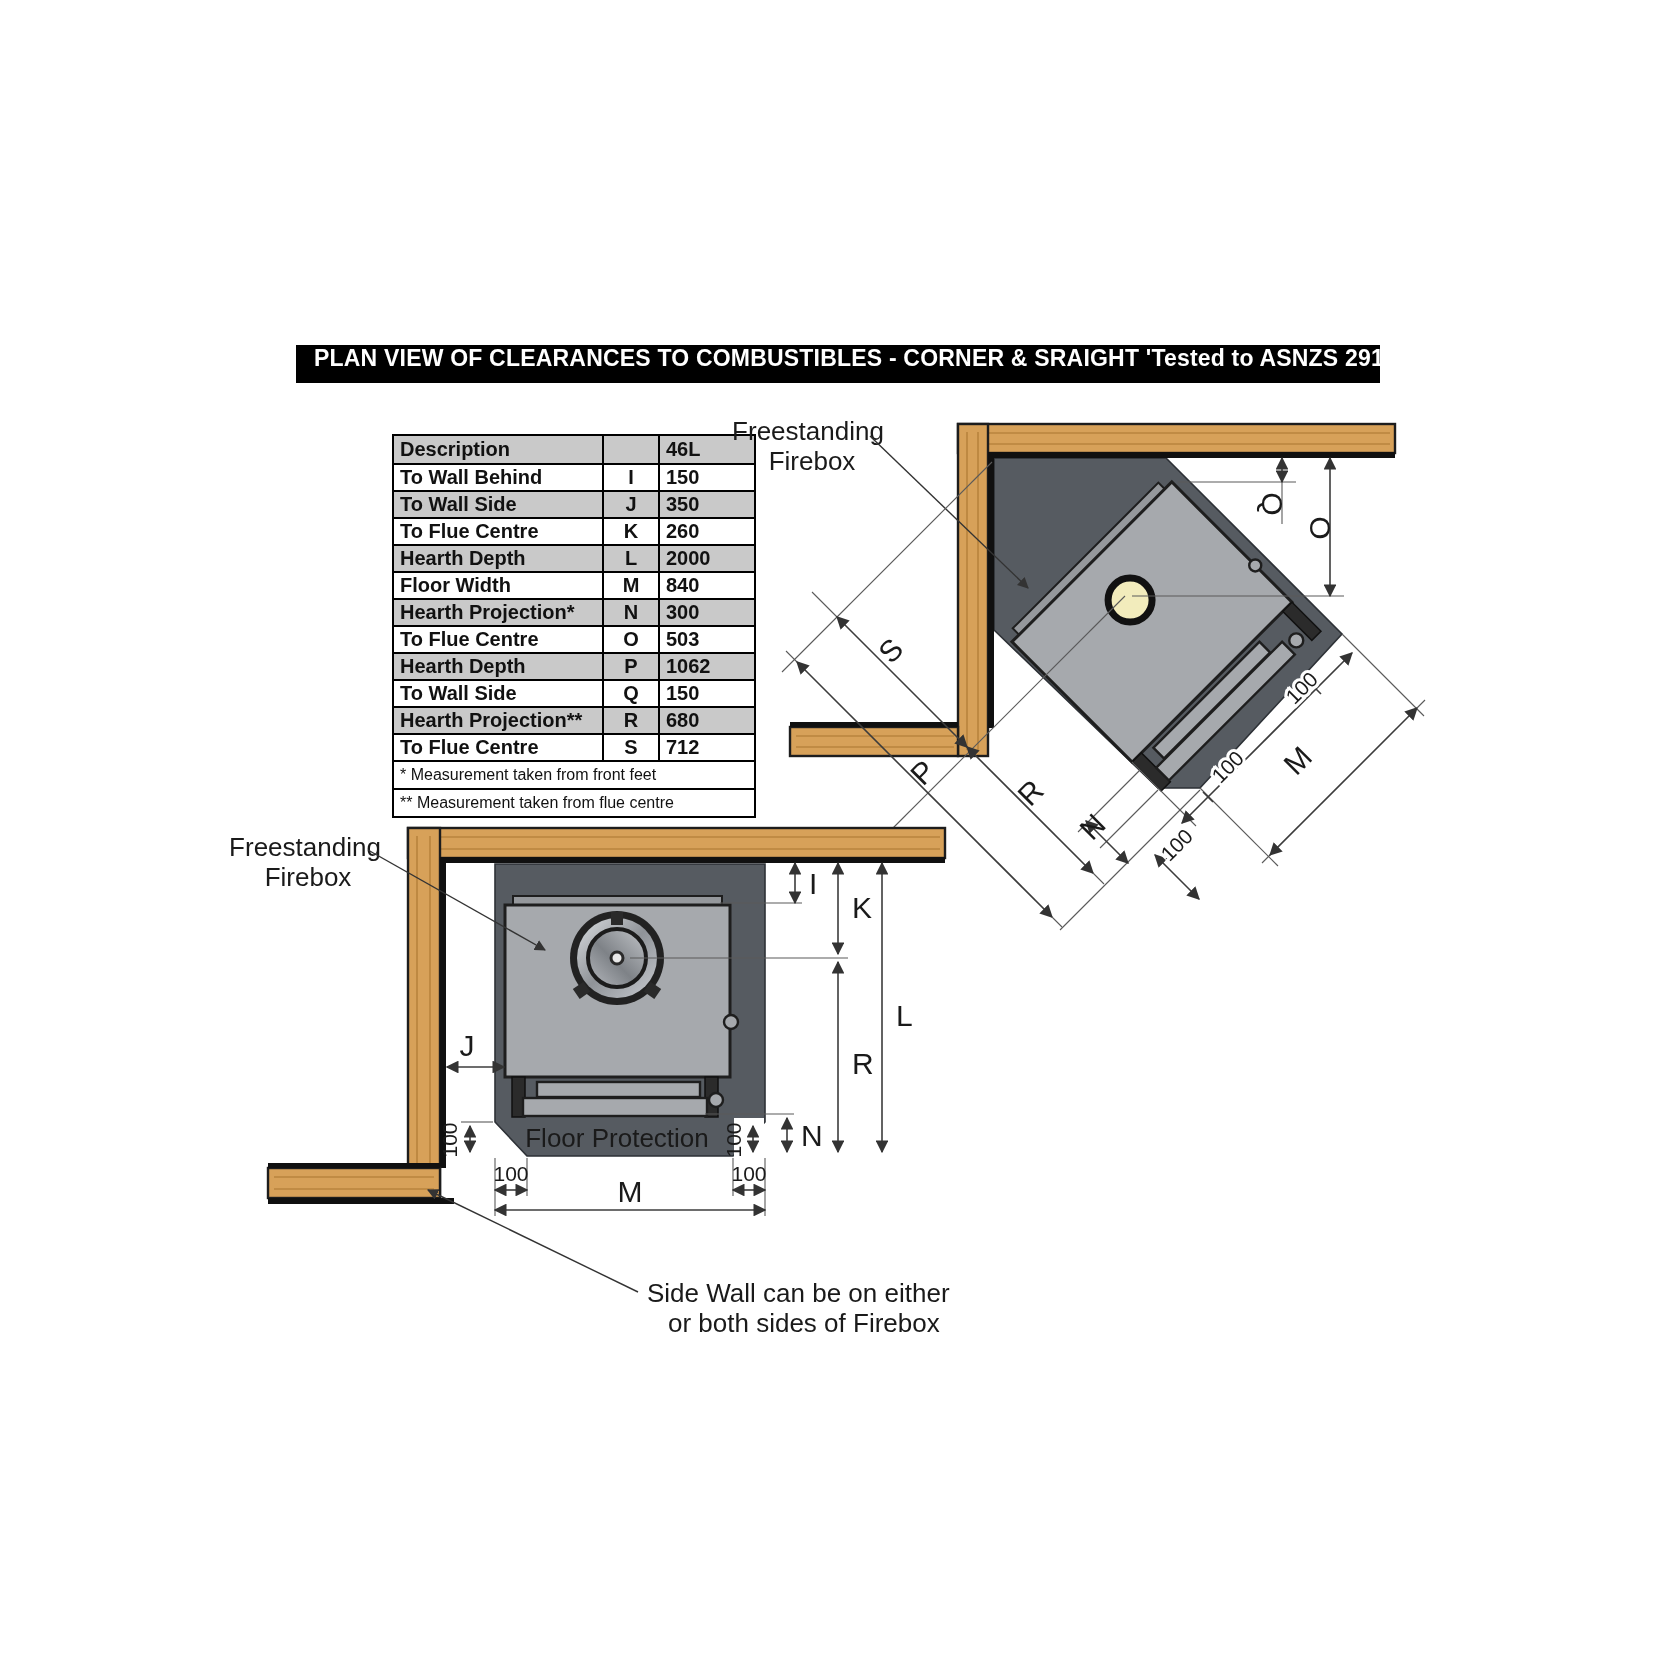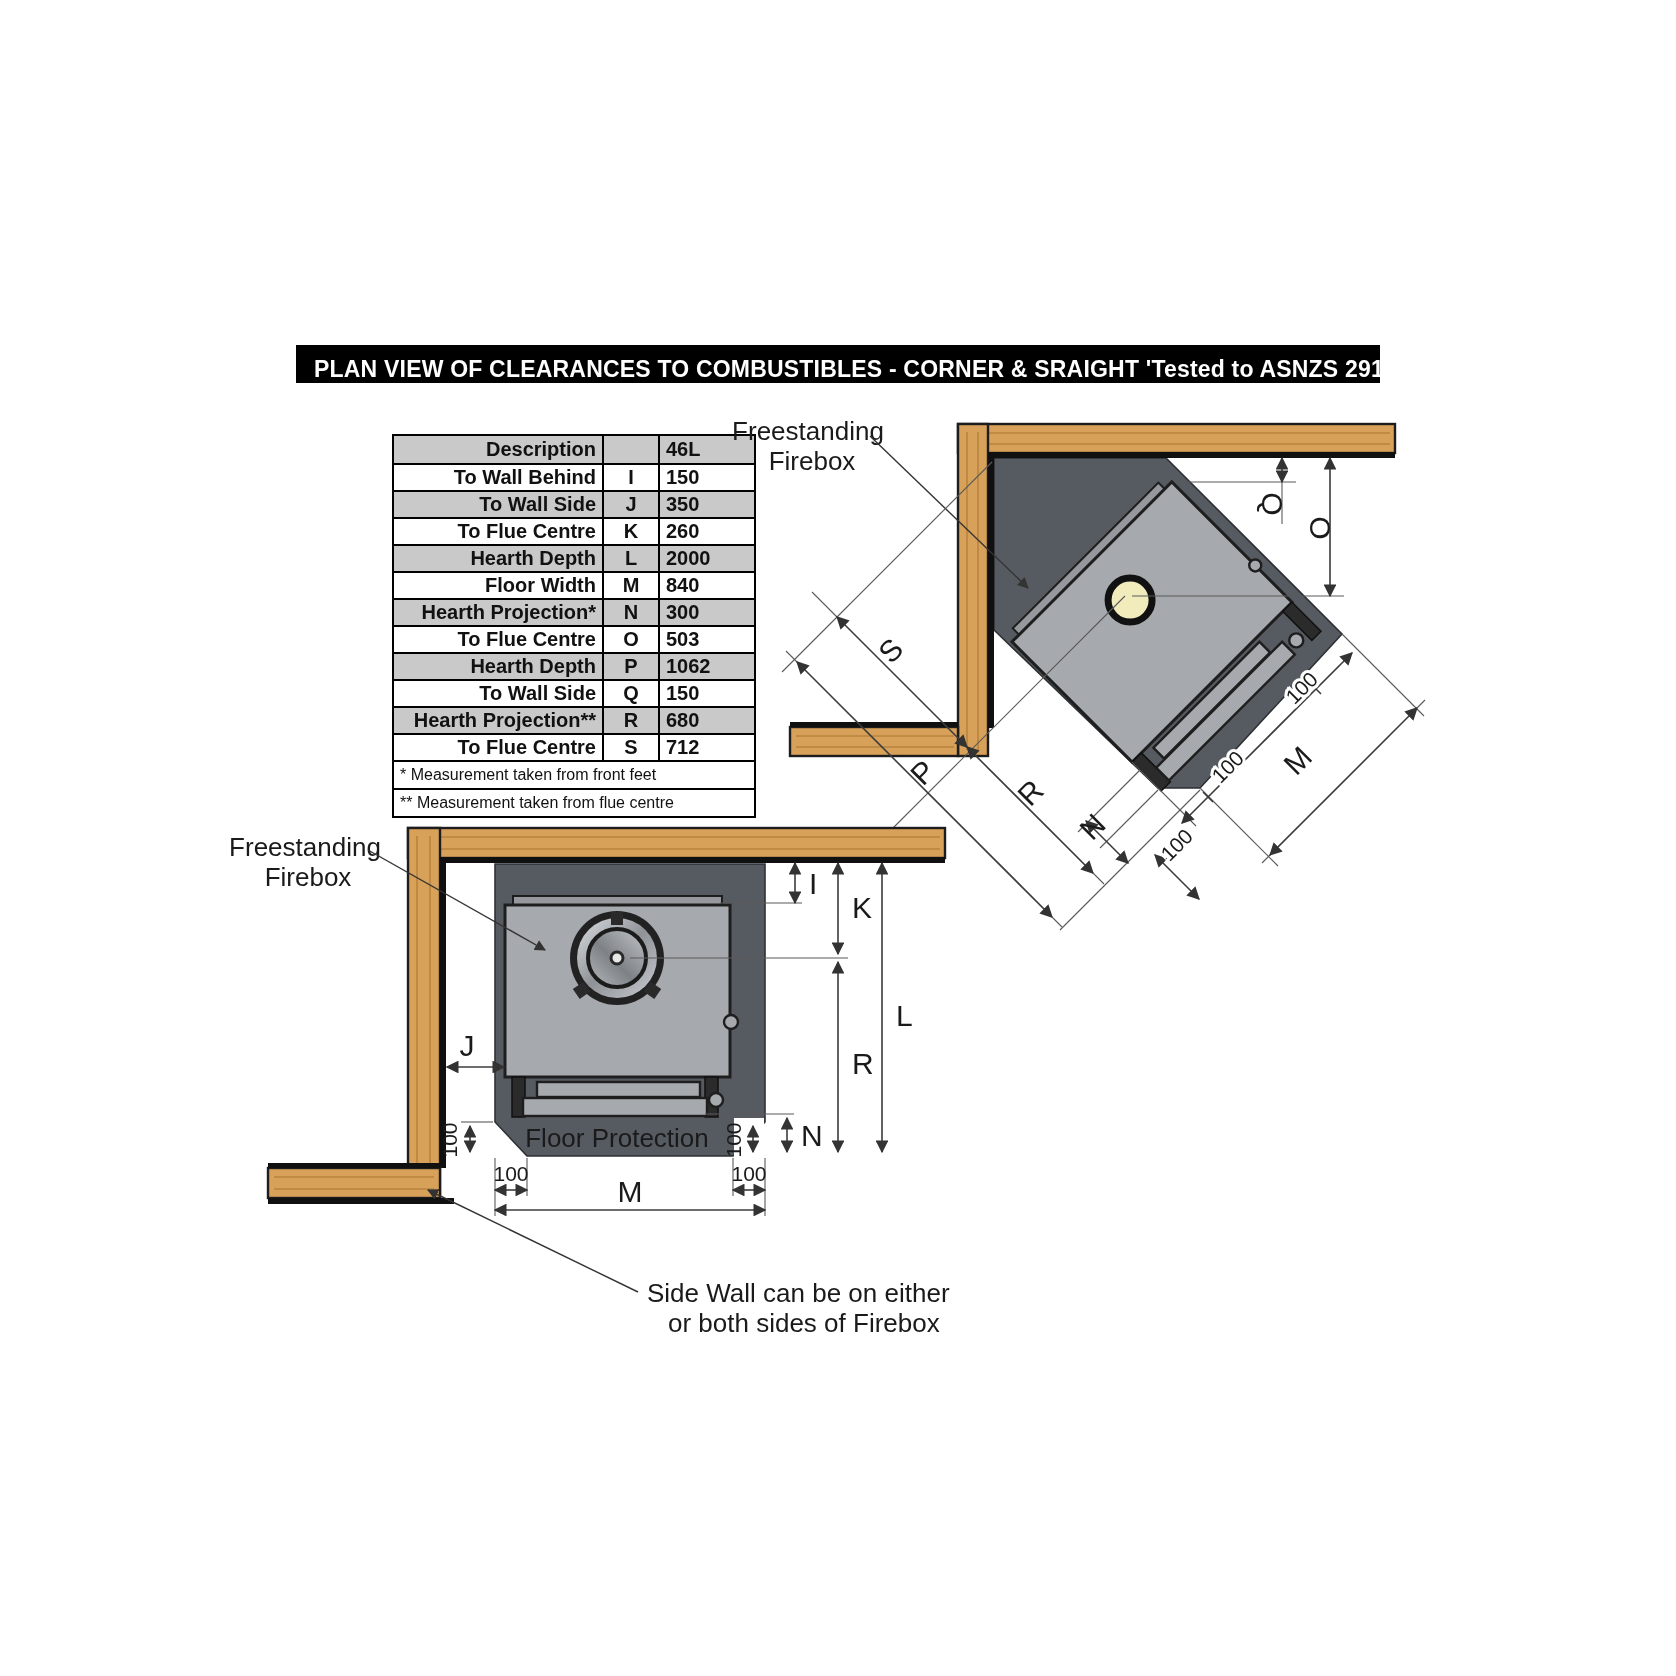--- a/index.html
+++ b/index.html
@@ -1,29 +1,29 @@
 <!DOCTYPE html>
 <html><head>
 <meta charset="utf-8">
 <style>
   html,body{margin:0;padding:0;background:#ffffff;}
   body{width:1676px;height:1676px;position:relative;font-family:"Liberation Sans","DejaVu Sans",sans-serif;}
   #stage{position:absolute;left:0;top:0;width:1676px;height:1676px;}
   .titlebar{
     position:absolute;left:296px;top:345px;width:1084px;height:38px;
-    background:#000;color:#fff;display:flex;align-items:flex-end;
+    background:#000;color:#fff;display:flex;align-items:flex-start;
     font-weight:bold;font-size:23px;padding-left:18px;box-sizing:border-box;
     letter-spacing:0.2px;white-space:nowrap;
   }
   .spec-table{position:absolute;left:392px;top:434px;border-collapse:collapse;
     font-size:20px;color:#111;}
   .spec-table td{border:2px solid #000;height:25px;padding:0 6px;background:#fff;font-weight:bold;}
   .spec-table .hdr td{font-weight:bold;background:#c9c9c9;height:27px;}
   .spec-table .shade td{background:#c9c9c9;}
-  .spec-table td.desc{width:196px;text-align:right;}
+  .spec-table td.desc{width:196px;text-align:left;}
   .spec-table td.code{width:42px;text-align:center;font-weight:bold;}
   .spec-table td.val{width:82px;}
   .spec-table td.foot{font-size:16px;height:26px;text-align:left;font-weight:normal;}
   svg{position:absolute;left:0;top:0;}
   .dim{stroke:#3c3c3c;stroke-width:1.6;fill:none;}
   .ref{stroke:#5a5a5a;stroke-width:1.1;fill:none;}
   .ext{stroke:#5a5a5a;stroke-width:1.1;fill:none;}
   .lead{stroke:#333;stroke-width:1.4;fill:none;}
   .dimtxt{font-size:30px;fill:#1a1a1a;}
   .dimtxt-s{font-size:21px;fill:#1a1a1a;}

